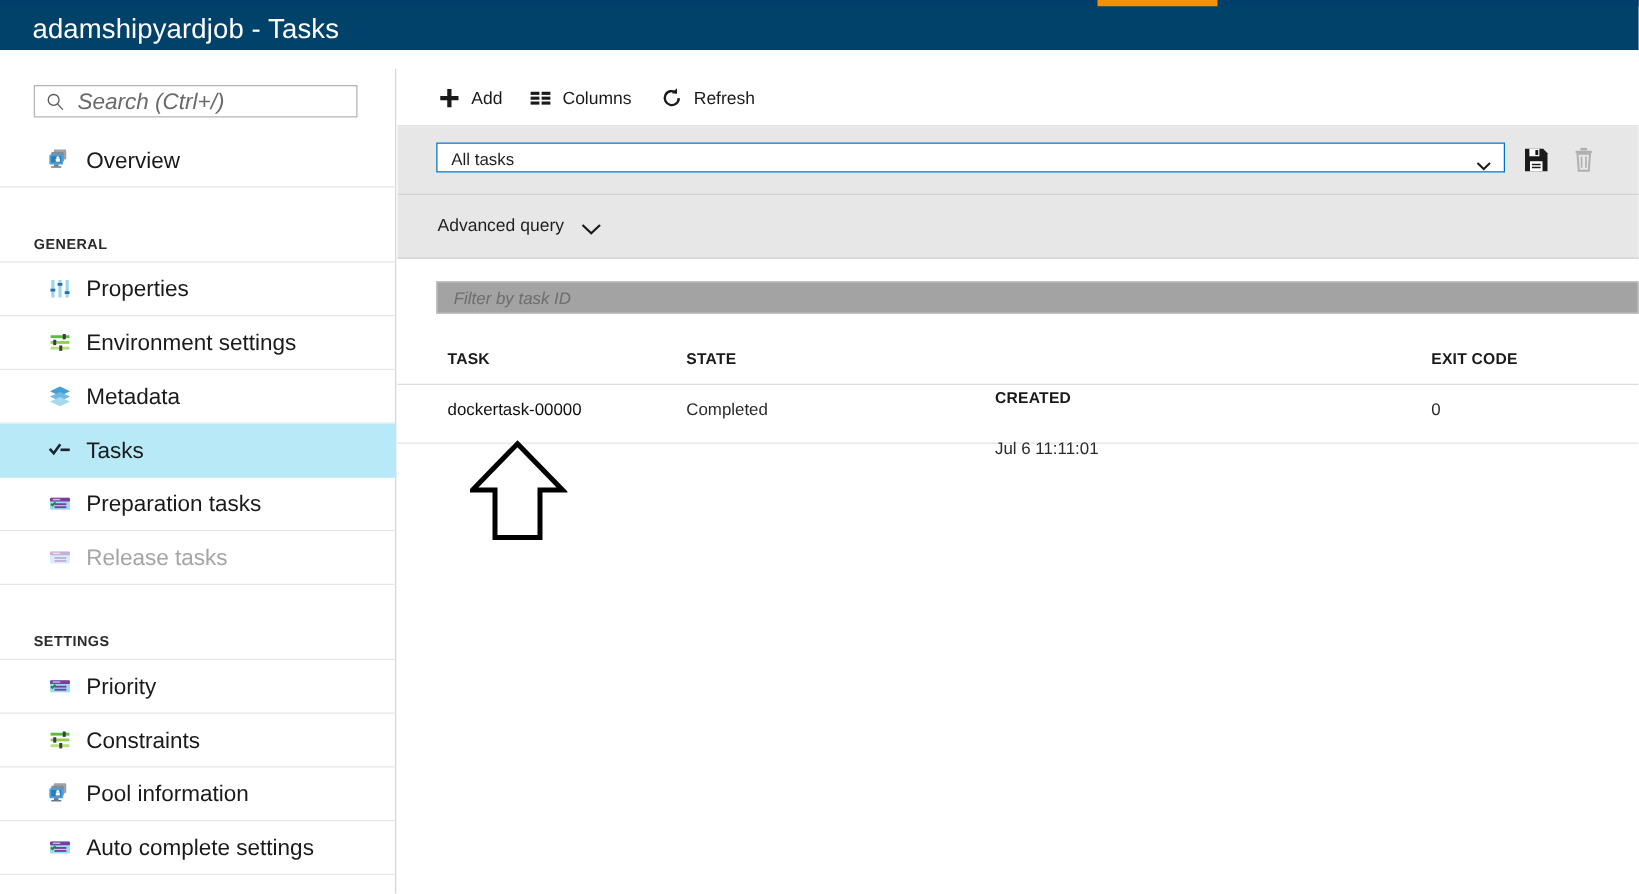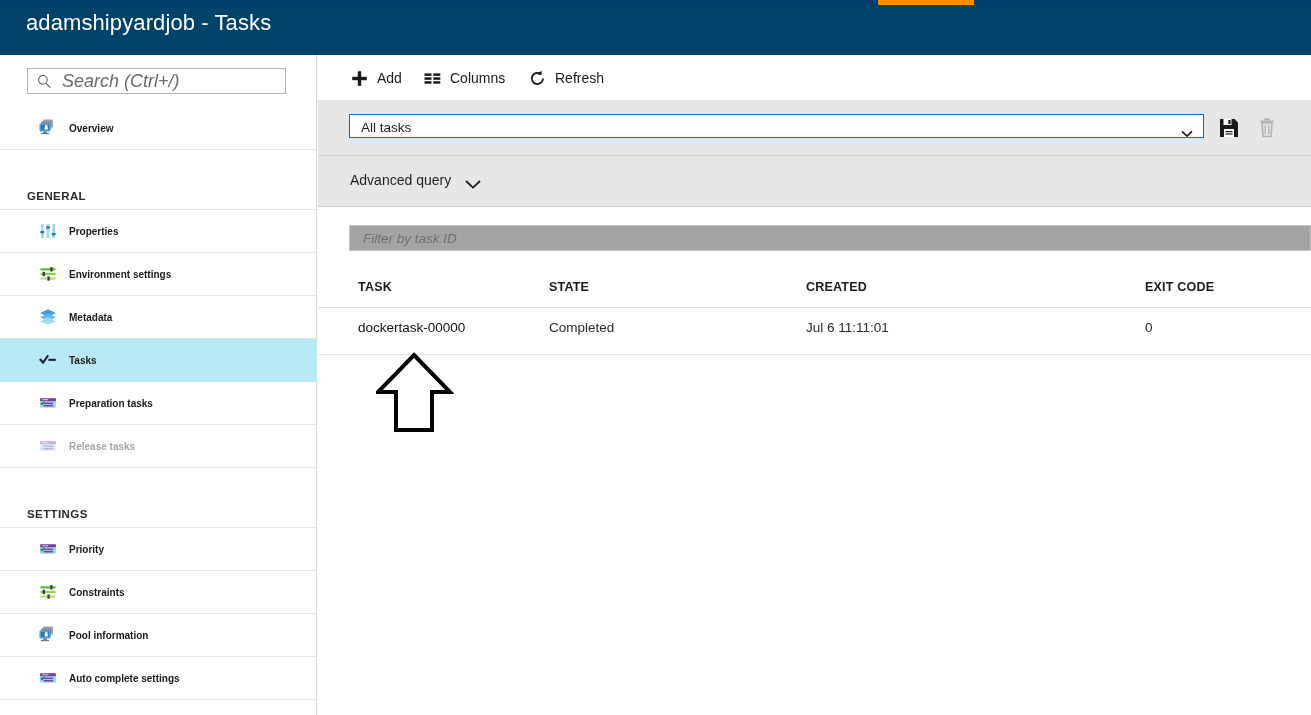--- a/index.html
+++ b/index.html
@@ -19,21 +19,21 @@
     position: absolute; top: 0; left: 0; width: 1311px; height: 5px;
     background: #003f6b;
   }
   .top-strip .orange {
     position: absolute; left: 878px; top: 0; width: 96px; height: 5px;
     background: #f59000;
   }
 
   
   .header {
-    position: absolute; top: 0; left: 0; width: 1311px; height: 55px;
+    position: absolute; top: 0; left: 0; width: 1311px; height: 40px;
     background: #01426a;
   }
   .header .title {
     position: absolute; left: 26px; top: 10px;
     font-size: 22px; font-weight: 300; color: #ffffff;
     letter-spacing: .1px; white-space: nowrap;
   }
 
   
   .sidebar {
@@ -65,21 +65,21 @@
     border-bottom: 1px solid #e6e6e6;
     cursor: pointer;
   }
   .nav-item.selected { background: #b7e9f7; border-bottom-color: #b7e9f7; }
   .nav-item.disabled { cursor: default; }
   .nav-item .ico {
     position: absolute; left: 38px; top: 50%; transform: translateY(-50%);
     width: 20px; height: 20px;
   }
   .nav-item .lbl {
-    margin-left: 32px; font-size: 10px; color: #1a1a1a; font-weight: 700;
+    margin-left: 32px; font-size: 18px; color: #1a1a1a; font-weight: 400;
     white-space: nowrap;
   }
   .nav-item.disabled .lbl { color: #a5a5a5; }
   .nav-item.disabled .ico { opacity: .42; }
 
   .nav-sep { height: 20px; }
 
   .nav-group {
     height: 40px; display: flex; align-items: flex-end;
     padding: 0 0 7px 27px;
@@ -162,21 +162,21 @@
   .tbody-row { height: 47px; border-bottom: 1px solid #e4e4e4; }
   .cell { position: absolute; top: 0; white-space: nowrap; }
   .thead .cell {
     top: 10px; font-size: 12.5px; font-weight: bold; color: #1a1a1a;
     letter-spacing: .2px;
   }
   .tbody-row .cell { top: 12px; font-size: 13.5px; color: #2a2a2a; }
   .tbody-row .cell.strong { font-weight: normal; color: #111; }
   .c-task { left: 40px; }
   .c-state { left: 231px; }
-  .c-created { left: 488px; }
+  .c-created { left: 478px; margin-top: 31px; }
   .c-exit { left: 827px; }
 
   
   .arrow-annot {
     position: absolute; left: 376px; top: 352px;
     width: 78px; height: 82px; pointer-events: none;
   }
 </style>
 </head>
 <body>

